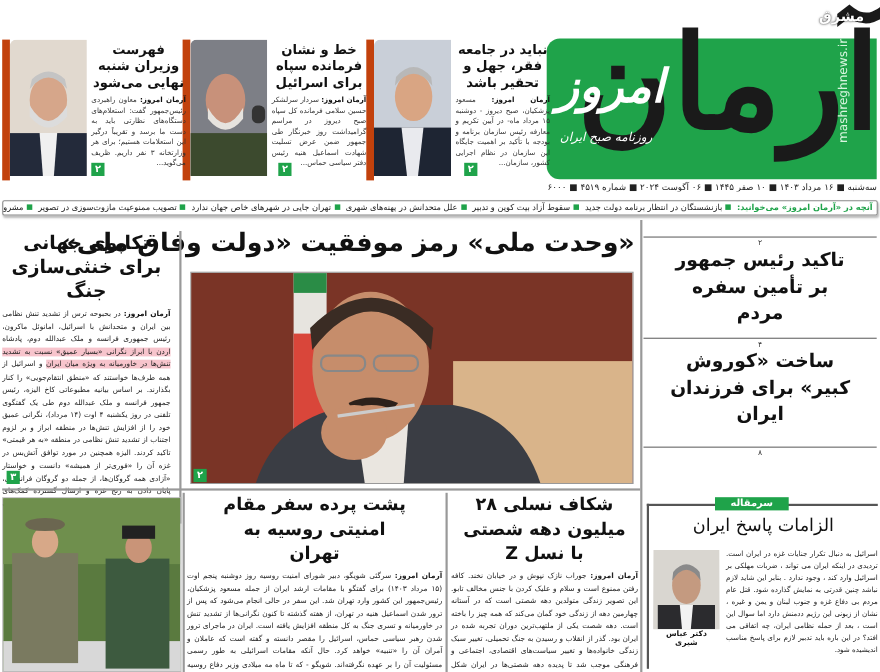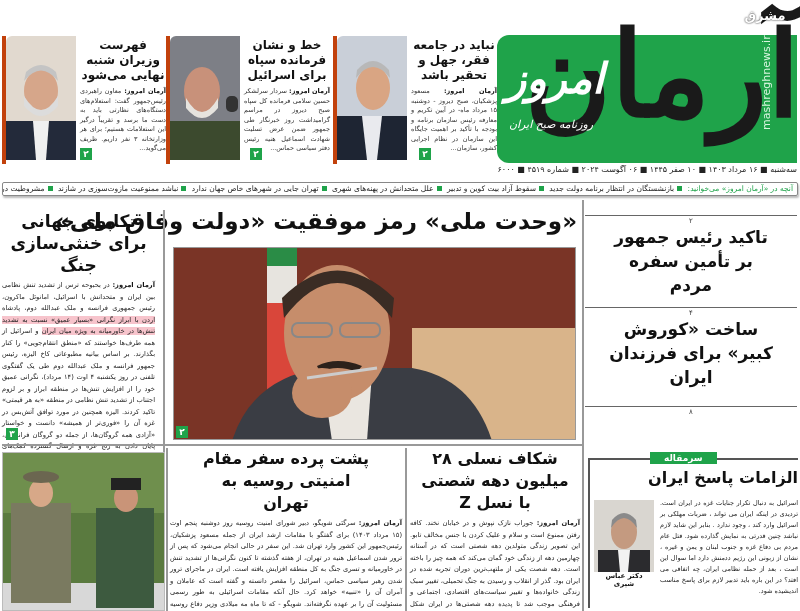--- a/index.html
+++ b/index.html
@@ -10,31 +10,31 @@
 
   
   .masthead { left: 497px; top: 35px; width: 300px; height: 128px; background: #1fa34a; border-radius: 12px 0 0 12px; overflow: hidden; }
   .logo-main { left: 590px; top: 0px; width: 210px; height: 165px; font-family: "DejaVu Serif", serif; font-weight: bold; font-size: 118px; color: #1a1a1a; line-height: 150px; text-align: center; letter-spacing: -8px; direction: rtl; }
   .logo-sub { left: 505px; top: 55px; width: 100px; font-family: "DejaVu Serif", serif; font-weight: bold; font-style: italic; font-size: 42px; color: #fff; line-height: 48px; text-align: center; }
   .logo-tag { left: 506px; top: 118px; width: 90px; font-size: 11px; color: #fff; font-style: italic; text-align: center; }
   .watermark { left: 760px; top: 40px; width: 20px; height: 90px; writing-mode: vertical-rl; transform: rotate(180deg); font-size: 11px; color: #d8f5df; font-family: "DejaVu Sans", sans-serif; direction: ltr; }
   .dateline { left: 497px; top: 165px; width: 300px; font-size: 8px; color: #222; text-align: right; white-space: nowrap; overflow: hidden; }
 
   
-  .teaser { top: 36px; height: 128px; border-left: 4px solid #c2410c; }
+  .teaser { top: 36px; height: 128px; border-left: 7px solid #c2410c; }
   .teaser .photo { position: absolute; left: 0; top: 0; width: 70px; height: 124px; border-radius: 6px 0 0 0; overflow: hidden; }
   .teaser .text { position: absolute; left: 74px; top: 2px; width: 86px; text-align: right; }
   .teaser h3 { font-size: 12px; font-weight: bold; line-height: 15px; margin-bottom: 4px; text-align: center; }
   .teaser p { font-size: 6.5px; line-height: 9.5px; color: #333; text-align: justify; }
   .teaser p b { font-weight: bold; color: #111; }
   .pg-badge { position: absolute; width: 12px; height: 12px; background: #1fa34a; color: #fff; font-size: 9px; font-weight: bold; line-height: 12px; text-align: center; }
 
   
   .ticker { left: 2px; top: 182px; width: 796px; height: 14px; border: 1px solid #888; border-radius: 2px; box-shadow: 1px 2px 2px #bbb; font-size: 7.5px; line-height: 12px; padding-right: 4px; white-space: nowrap; overflow: hidden; color: #222; }
-  .ticker .lead { color: #1fa34a; font-weight: normal; }
+  .ticker .lead { color: #1fa34a; font-weight: bold; }
   .ticker .sq { display: inline-block; width: 5px; height: 5px; background: #1fa34a; margin: 0 3px; vertical-align: middle; }
 
   
   .rcol { left: 585px; top: 205px; width: 212px; }
   .rstory { text-align: center; font-weight: bold; font-size: 17px; line-height: 24px; color: #111; }
   .rsep { position: relative; height: 14px; margin: 3px 0; }
   .rsep::before { content: ""; position: absolute; left: 0; right: 0; top: 7px; height: 1px; background: #666; }
   .rsep span { position: relative; background: #fff; padding: 0 3px; font-size: 7px; color: #333; display: inline-block; }
   .rsep { text-align: center; }
 
@@ -51,21 +51,21 @@
 
   .divider-h { height: 2px; background: #999; }
 
   
   .b-story { top: 448px; }
   .b-story h2 { text-align: center; font-size: 16px; font-weight: bold; line-height: 22px; }
   .b-story p { font-size: 6.7px; line-height: 11.5px; text-align: justify; color: #222; margin-top: 4px; }
 
   .editorial { left: 588px; top: 458px; width: 210px; height: 150px; border-top: 2px solid #555; border-left: 2px solid #555; }
   .edit-badge { position: absolute; left: 60px; top: -8px; background: #1fa34a; color: #fff; font-size: 9px; font-weight: bold; padding: 1px 14px; }
-  .editorial h2 { position: absolute; top: 8px; left: 0; right: 0; font-size: 16px; font-weight: bold; }
+  .editorial h2 { position: absolute; top: 8px; left: 0; right: 0; text-align: center; font-size: 16px; font-weight: normal; }
   .edit-photo { position: absolute; left: 4px; top: 40px; width: 60px; height: 72px; background: linear-gradient(#e8e6e1, #c9c6c0); overflow: hidden; }
   .edit-caption { position: absolute; left: 4px; top: 112px; width: 60px; font-size: 7px; font-weight: bold; text-align: center; }
   .edit-text { position: absolute; left: 70px; top: 38px; width: 138px; font-size: 6.5px; line-height: 11px; text-align: justify; color: #222; }
   .edit-text2 { position: absolute; left: 2px; top: 128px; width: 206px; font-size: 6.5px; line-height: 11px; text-align: justify; color: #222; }
 </style>
 </head>
 <body>
 
 <div class="abs masthead"></div>
 <div class="abs logo-main">آرمان</div>
@@ -126,21 +126,21 @@
   </div>
   <div class="pg-badge" style="left:74px;top:112px;">۲</div>
 </div>
 
 <div class="abs ticker">
   <span class="lead">آنچه در «آرمان امروز» می‌خوانید:</span>
   <span class="sq"></span><span>بازنشستگان در انتظار برنامه دولت جدید</span>
   <span class="sq"></span><span>سقوط آزاد بیت کوین و تدبیر</span>
   <span class="sq"></span><span>علل متحدانش در پهنه‌های شهری</span>
   <span class="sq"></span><span>تهران جایی در شهرهای خاص جهان ندارد</span>
-  <span class="sq"></span><span>نباشد ممنوعیت مازوت‌سوزی در شازند</span>
+  <span class="sq"></span><span>تصویب ممنوعیت مازوت‌سوزی در تصویر</span>
   <span class="sq"></span><span>مشروطیت در شاهنامه و...</span>
 </div>
 
 <div class="abs rcol">
   <div class="rsep"><span>۲</span></div>
   <div class="rstory" style="padding:0 20px;">تاکید رئیس جمهور بر تأمین سفره مردم</div>
   <div class="rsep"><span>۴</span></div>
   <div class="rstory" style="padding:0 16px;">ساخت «کوروش کبیر» برای فرزندان ایران</div>
   <div class="rsep" style="margin-top:10px;"><span>۸</span></div>
 </div>

